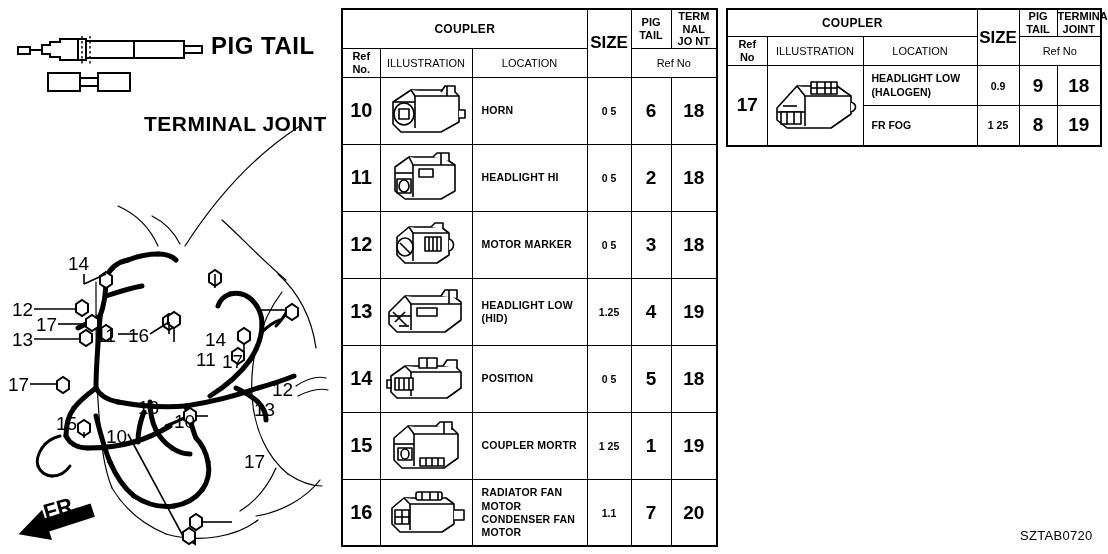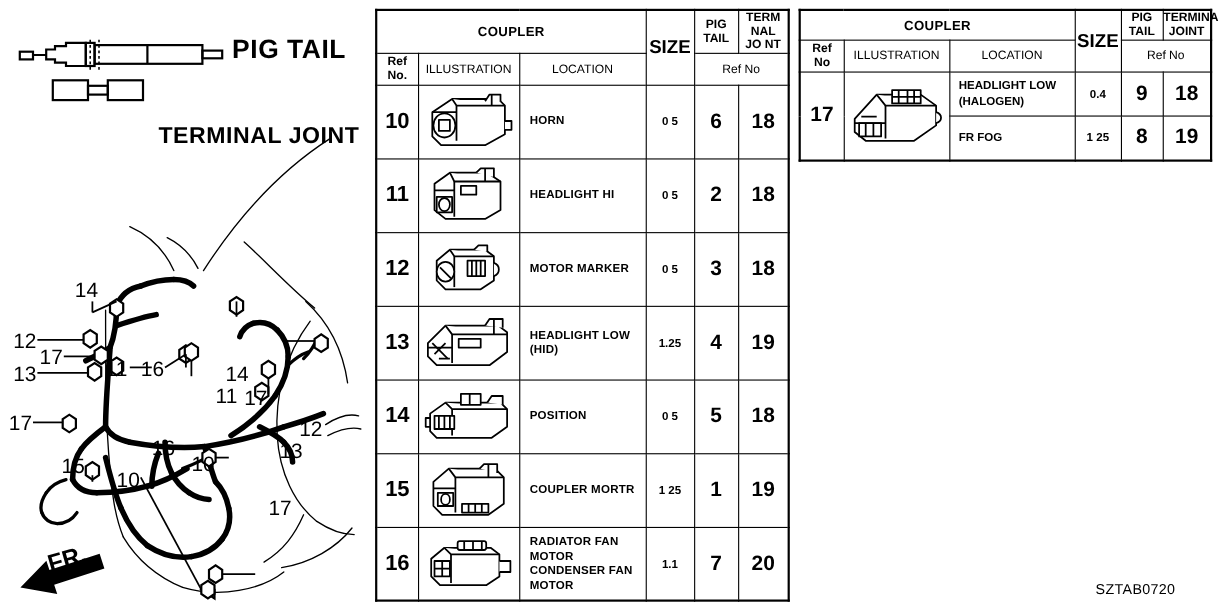--- a/index.html
+++ b/index.html
@@ -93,21 +93,21 @@
     font-size: 10.5px;
     font-weight: bold;
     text-align: left;
     padding-left: 8px;
     line-height: 1.25;
   }
 
   
   #drawing-code {
     position: absolute;
-    left: 996px;
+    left: 1020px;
     top: 528px;
     font-size: 13px;
     font-weight: normal;
     letter-spacing: .3px;
     font-family: "Liberation Sans", sans-serif;
   }
 </style>
 </head>
 <body>
 
@@ -529,21 +529,21 @@
               <path d="M12 30 L26 30"></path>
               <rect x="40" y="6" width="26" height="12"></rect>
               <path d="M46 18 L46 6 M54 18 L54 6 M60 18 L60 6"></path>
               <path d="M40 12 L66 12"></path>
               <path d="M80 26 C 86 28, 86 34, 80 36"></path>
             </g>
           </svg>
         </td>
         <td class="c-loc-r"><span style="white-space:pre-line">HEADLIGHT LOW
 (HALOGEN)</span></td>
-        <td class="c-size">0.4</td>
+        <td class="c-size">0.9</td>
         <td class="c-num">9</td>
         <td class="c-num">18</td>
       </tr>
       <tr style="height:40px">
         <td class="c-loc-r">FR  FOG</td>
         <td class="c-size">1 25</td>
         <td class="c-num">8</td>
         <td class="c-num">19</td>
       </tr>
     </tbody>

